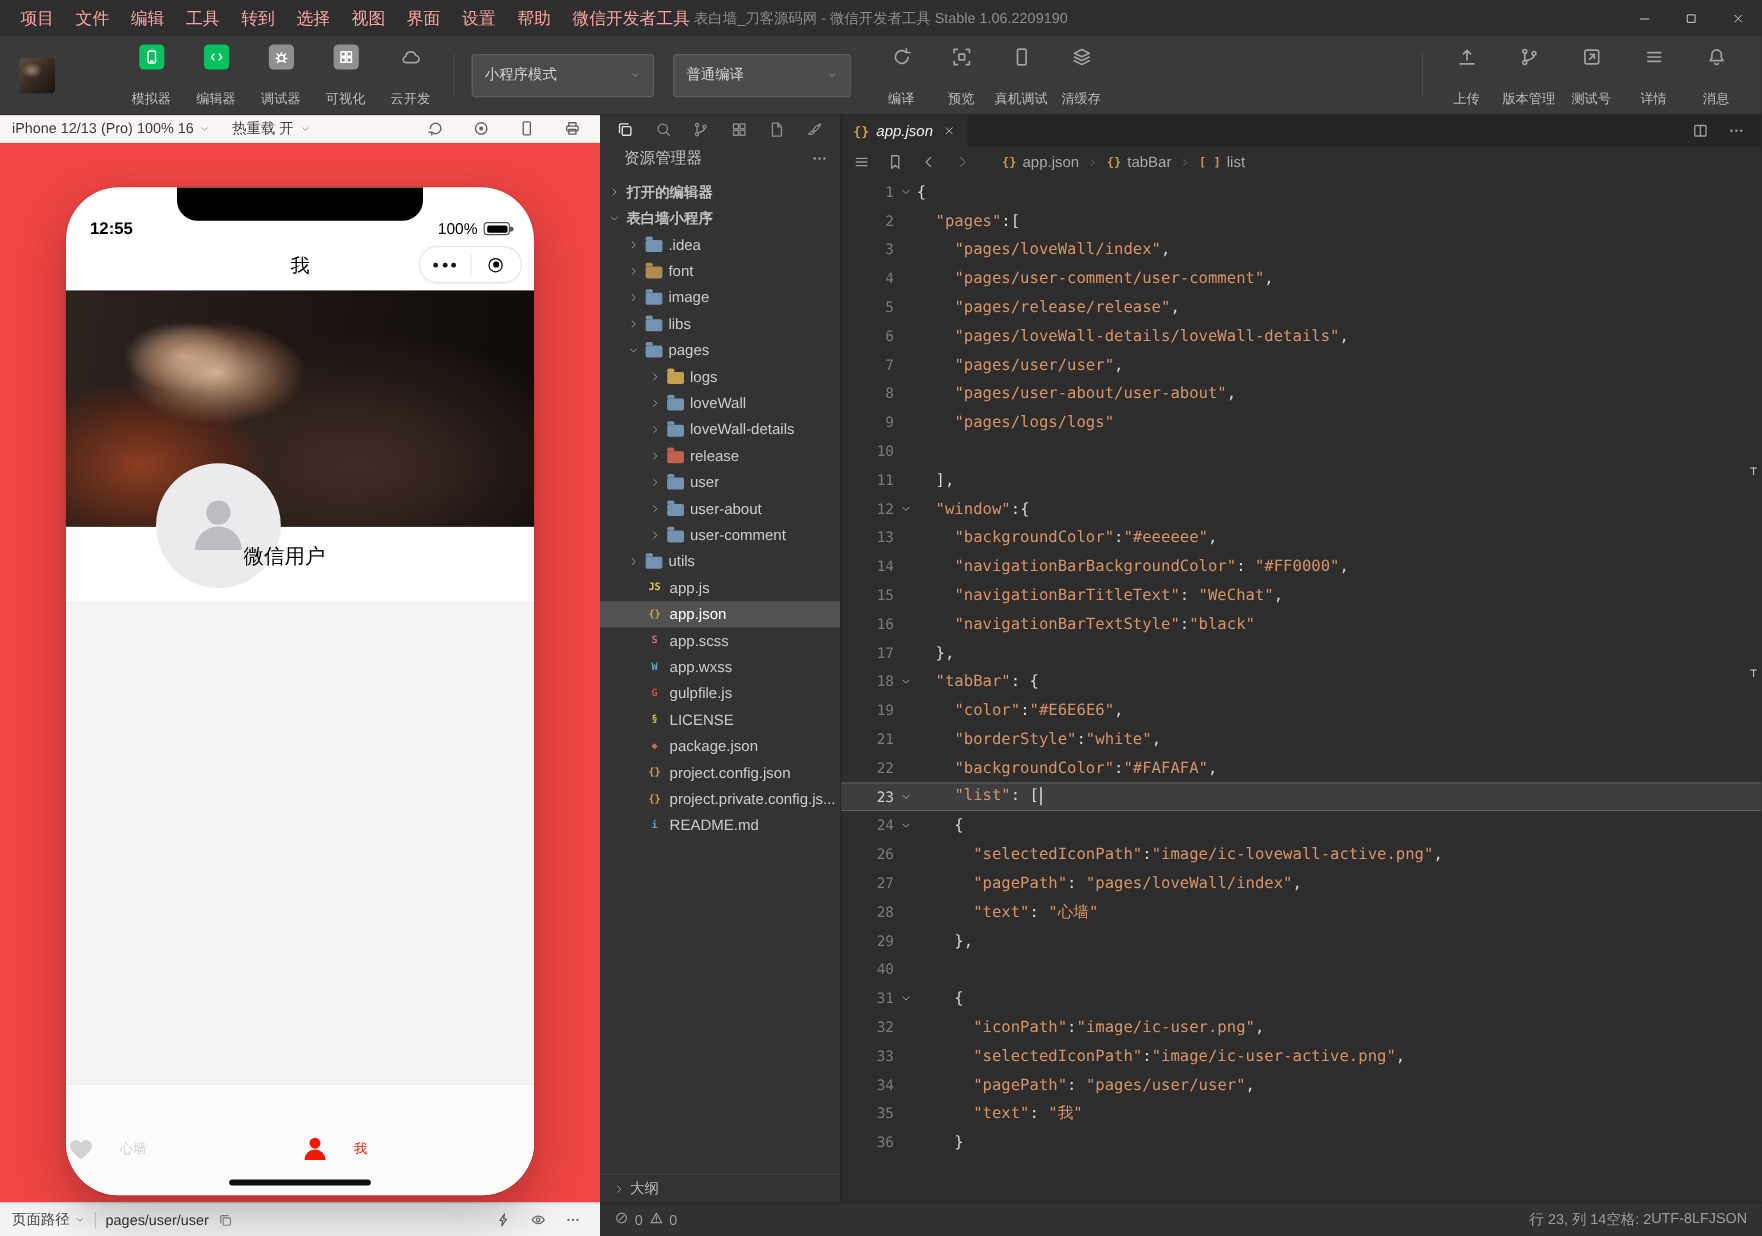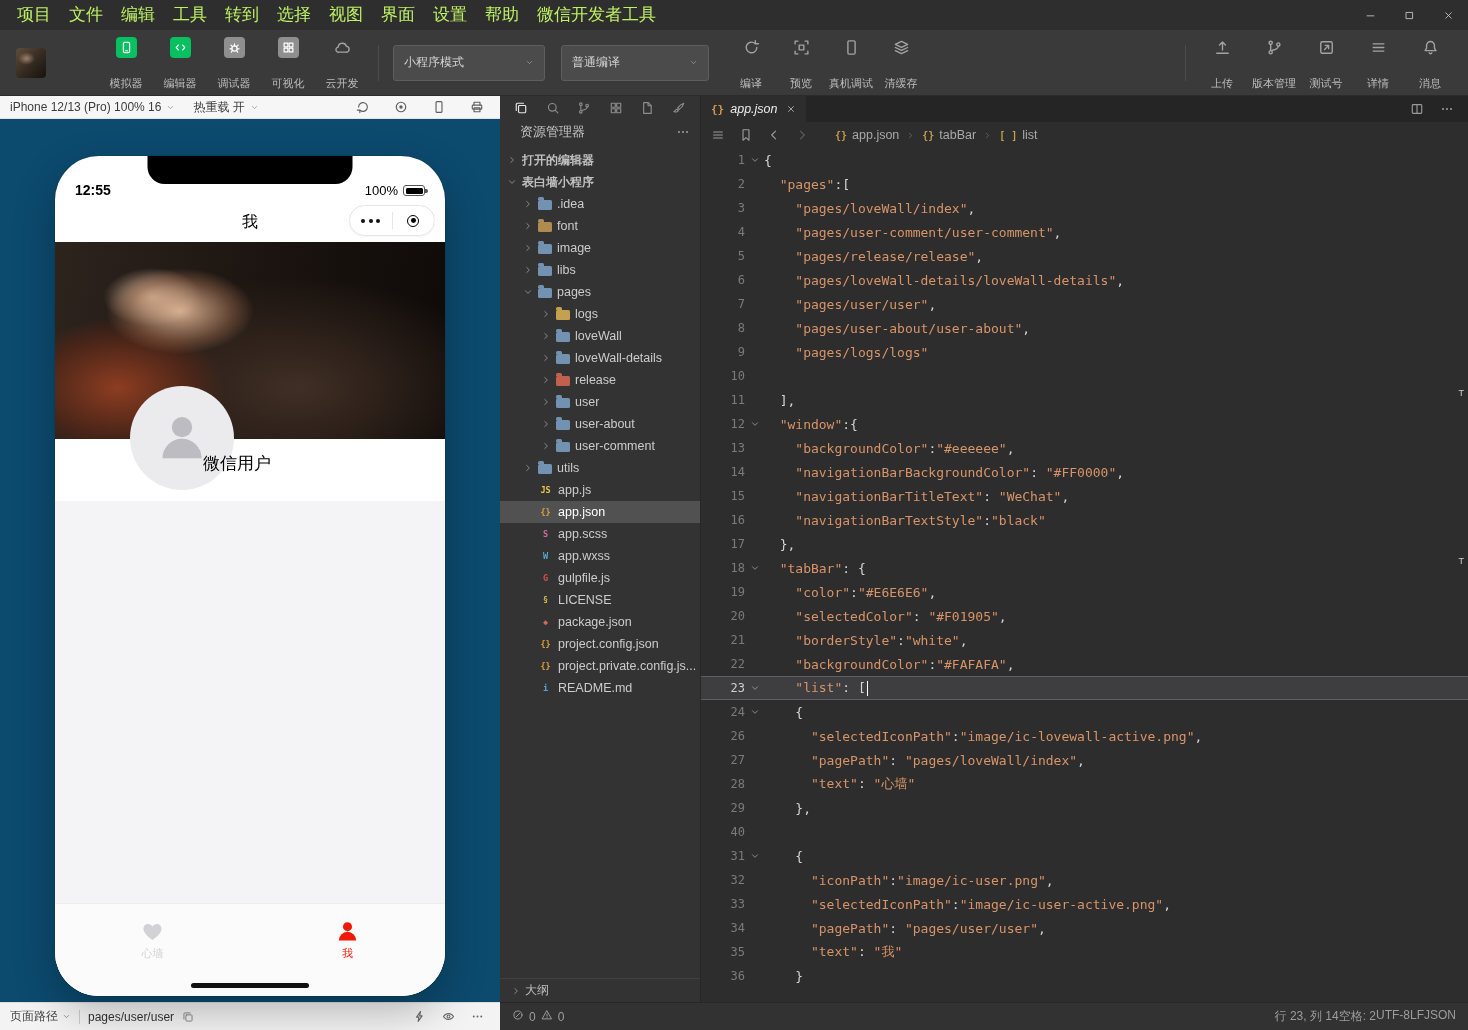--- a/index.html
+++ b/index.html
@@ -5,21 +5,21 @@
 *{margin:0;padding:0;box-sizing:border-box}
 html,body{width:1468px;height:1030px;overflow:hidden}
 body{font-family:"Liberation Sans","DejaVu Sans",sans-serif;background:#2d2d2d;font-size:13px}
 .app{width:1468px;height:1030px;display:flex;flex-direction:column}
 .icon{display:inline-flex}
 .icon svg{width:16px;height:16px;display:block;fill:none;stroke:currentColor;stroke-width:1.3;stroke-linecap:round;stroke-linejoin:round}
 
 
 .titlebar{flex:0 0 30px;background:#2e2e2e;display:flex;align-items:center;position:relative;color:#cfcfcf}
 .menubar{display:flex;align-items:center;height:30px;padding-left:8px;z-index:2}
-.menu-item{padding:0 9px;font-size:17px;line-height:30px;color:#bef264;cursor:default;white-space:nowrap}
+.menu-item{padding:0 9px;font-size:14px;line-height:30px;color:#fca5a5;cursor:default;white-space:nowrap}
 .win-title{position:absolute;left:0;right:0;text-align:center;font-size:12px;color:#8d8d8d;pointer-events:none}
 .win-controls{margin-left:auto;display:flex;z-index:2}
 .win-btn{padding:0 14px;height:30px;display:flex;align-items:center;color:#cfcfcf}
 .win-btn .icon svg{width:11px;height:11px;stroke-width:1.2}
 
 
 .toolbar{flex:0 0 66px;background:#3a3a3a;border-bottom:1px solid #2b2b2b;display:flex;align-items:center;padding:0 16px}
 .avatar{width:30px;height:30px;flex:0 0 30px;border-radius:4px;margin-right:58px;
  background:radial-gradient(12px 9px at 35% 35%,#9a8066,transparent 70%),linear-gradient(135deg,#5f4e3e,#33291f 55%,#171310)}
 .tb-group{display:flex;align-items:flex-start;gap:10px}
@@ -37,21 +37,21 @@
 .caret-slot{display:inline-flex;color:#a0a0a0}
 .caret-slot .icon svg{width:9px;height:9px}
 .tb-group.actions{margin-left:20px;gap:6px}
 .tb-spacer{flex:1}
 .tb-group.right{gap:8px}
 
 
 .main{flex:1;display:flex;min-height:0}
 
 
-.simulator{width:500px;flex:0 0 500px;background:#0c4a6e;display:flex;flex-direction:column}
+.simulator{width:500px;flex:0 0 500px;background:#ef4444;display:flex;flex-direction:column}
 .sim-topbar{flex:0 0 23px;background:#f6f6f6;border-bottom:1px solid #e2e2e2;display:flex;align-items:center;padding:0 10px;font-size:12px;color:#3c3c3c;gap:18px}
 .sim-sel{display:flex;align-items:center;gap:5px;cursor:default;white-space:nowrap}
 .sim-sel .caret-slot{color:#8a8a8a}
 .sim-icons{margin-left:auto;display:flex;align-items:center;gap:24px;color:#5f5f5f;padding-right:6px}
 .sim-icons .icon svg{width:14px;height:14px}
 .sim-stage{flex:1;position:relative}
 .phone{position:absolute;left:55px;top:37px;width:390px;height:840px;background:#fff;border-radius:44px;overflow:hidden;
  box-shadow:0 0 0 1px rgba(0,0,0,.07),0 16px 40px rgba(0,0,0,.25)}
 .notch{position:absolute;top:0;left:50%;transform:translateX(-50%);width:205px;height:28px;background:#000;border-radius:0 0 17px 17px;z-index:3}
 .p-status{position:relative;height:46px;display:flex;align-items:flex-end;justify-content:space-between;padding:0 20px 4px}
@@ -77,21 +77,21 @@
  radial-gradient(240px 130px at 62% 74%, rgba(66,48,38,.95), transparent 85%),
  linear-gradient(100deg,#2e241e,#1a130f 55%,#0e0a08)}
 .p-graybg{position:absolute;top:345px;left:0;right:0;bottom:0;background:#f4f4f6}
 .p-avatar{position:absolute;top:230px;left:75px;width:104px;height:104px;border-radius:50%;background:#ebebed;display:flex;align-items:center;justify-content:center;color:#bcbcc2;z-index:2}
 .p-avatar .icon svg{width:56px;height:56px}
 .p-username{position:absolute;top:296px;left:148px;font-size:17px;color:#000;z-index:2}
 #phone-menu{position:absolute;top:355px;left:18px;right:17px;z-index:2}
 .p-card{height:49px;background:#fff;border:1px solid #f0f0f0;border-radius:8px;margin-bottom:16px;display:flex;align-items:center;padding-left:40px;gap:14px;font-size:15px;color:#2b2b2b}
 .p-card .icon svg{width:20px;height:20px}
 .p-tabbar{position:absolute;left:0;right:0;bottom:0;height:93px;background:#fbfbfb;border-top:1px solid #ededed;display:flex;z-index:2}
-.p-tab{flex:1;display:flex;flex-direction:column;align-items:center;padding-top:15px;gap:2px;font-size:11px;color:#d2d2d4}
+.p-tab{flex:1;display:flex;flex-direction:row;align-items:center;padding-top:15px;gap:20px;font-size:11px;color:#d2d2d4}
 .p-tab .icon svg{width:25px;height:25px}
 .p-tab.active{color:#f01905}
 .home-indicator{position:absolute;bottom:8px;left:50%;transform:translateX(-50%);width:118px;height:5px;border-radius:3px;background:#111;z-index:4}
 
 
 .explorer{width:200px;flex:0 0 200px;background:#333;display:flex;flex-direction:column;min-height:0}
 .exp-iconbar{flex:0 0 23px;display:flex;align-items:center;justify-content:space-between;padding:0 14px;color:#8d8d8d}
 .exp-iconbar .icon svg{width:14px;height:14px}
 .exp-iconbar .icon.active{color:#e8e8e8}
 .exp-header{flex:0 0 26px;display:flex;align-items:center;padding:0 10px 0 20px;font-size:13px;color:#c5c5c5}
@@ -172,20 +172,21 @@
         <span class="menu-item">编辑</span>
         <span class="menu-item">工具</span>
         <span class="menu-item">转到</span>
         <span class="menu-item">选择</span>
         <span class="menu-item">视图</span>
         <span class="menu-item">界面</span>
         <span class="menu-item">设置</span>
         <span class="menu-item">帮助</span>
         <span class="menu-item">微信开发者工具</span>
       </nav>
+    <div class="win-title">表白墙_刀客源码网 - 微信开发者工具 Stable 1.06.2209190</div>
     <div class="win-controls">
       <span class="win-btn" id="btn-min">
           <span class="icon">
             <svg viewBox="0 0 16 16">
               <path d="M3 8.5h10"></path>
             </svg>
           </span>
         </span>
       <span class="win-btn" id="btn-max">
           <span class="icon">
@@ -831,21 +832,20 @@
                 </svg></span></span><span class="ltext"><span class="tok-plain">  </span><span class="tok-str">"window"</span><span class="tok-plain">:{</span></span></div>
           <div class="code-line"><span class="gut-num">13</span><span class="gut-fold"></span><span class="ltext"><span class="tok-plain">    </span><span class="tok-str">"backgroundColor"</span><span class="tok-plain">:</span><span class="tok-str">"#eeeeee"</span><span class="tok-plain">,</span></span></div>
           <div class="code-line"><span class="gut-num">14</span><span class="gut-fold"></span><span class="ltext"><span class="tok-plain">    </span><span class="tok-str">"navigationBarBackgroundColor"</span><span class="tok-plain">: </span><span class="tok-str">"#FF0000"</span><span class="tok-plain">,</span></span></div>
           <div class="code-line"><span class="gut-num">15</span><span class="gut-fold"></span><span class="ltext"><span class="tok-plain">    </span><span class="tok-str">"navigationBarTitleText"</span><span class="tok-plain">: </span><span class="tok-str">"WeChat"</span><span class="tok-plain">,</span></span></div>
           <div class="code-line"><span class="gut-num">16</span><span class="gut-fold"></span><span class="ltext"><span class="tok-plain">    </span><span class="tok-str">"navigationBarTextStyle"</span><span class="tok-plain">:</span><span class="tok-str">"black"</span></span></div>
           <div class="code-line"><span class="gut-num">17</span><span class="gut-fold"></span><span class="ltext"><span class="tok-plain">  },</span></span></div>
           <div class="code-line"><span class="gut-num">18</span><span class="gut-fold"><span class="icon"><svg viewBox="0 0 16 16">
                   <path d="M4 6l4 4.2L12 6"></path>
                 </svg></span></span><span class="ltext"><span class="tok-plain">  </span><span class="tok-str">"tabBar"</span><span class="tok-plain">: {</span></span></div>
           <div class="code-line"><span class="gut-num">19</span><span class="gut-fold"></span><span class="ltext"><span class="tok-plain">    </span><span class="tok-str">"color"</span><span class="tok-plain">:</span><span class="tok-str">"#E6E6E6"</span><span class="tok-plain">,</span></span></div>
-          <div class="code-line"><span class="gut-num">20</span><span class="gut-fold"></span><span class="ltext"><span class="tok-plain">    </span><span class="tok-str">"selectedColor"</span><span class="tok-plain">: </span><span class="tok-str">"#F01905"</span><span class="tok-plain">,</span></span></div>
           <div class="code-line"><span class="gut-num">21</span><span class="gut-fold"></span><span class="ltext"><span class="tok-plain">    </span><span class="tok-str">"borderStyle"</span><span class="tok-plain">:</span><span class="tok-str">"white"</span><span class="tok-plain">,</span></span></div>
           <div class="code-line"><span class="gut-num">22</span><span class="gut-fold"></span><span class="ltext"><span class="tok-plain">    </span><span class="tok-str">"backgroundColor"</span><span class="tok-plain">:</span><span class="tok-str">"#FAFAFA"</span><span class="tok-plain">,</span></span></div>
           <div class="code-line active"><span class="gut-num">23</span><span class="gut-fold"><span class="icon"><svg viewBox="0 0 16 16">
                   <path d="M4 6l4 4.2L12 6"></path>
                 </svg></span></span><span class="ltext"><span class="tok-plain">    </span><span class="tok-str">"list"</span><span class="tok-plain">: [</span><span class="cursor"></span></span></div>
           <div class="code-line"><span class="gut-num">24</span><span class="gut-fold"><span class="icon"><svg viewBox="0 0 16 16">
                   <path d="M4 6l4 4.2L12 6"></path>
                 </svg></span></span><span class="ltext"><span class="tok-plain">    {</span></span></div>
           <div class="code-line"><span class="gut-num">26</span><span class="gut-fold"></span><span class="ltext"><span class="tok-plain">      </span><span class="tok-str">"selectedIconPath"</span><span class="tok-plain">:</span><span class="tok-str">"image/ic-lovewall-active.png"</span><span class="tok-plain">,</span></span></div>
           <div class="code-line"><span class="gut-num">27</span><span class="gut-fold"></span><span class="ltext"><span class="tok-plain">      </span><span class="tok-str">"pagePath"</span><span class="tok-plain">: </span><span class="tok-str">"pages/loveWall/index"</span><span class="tok-plain">,</span></span></div>

